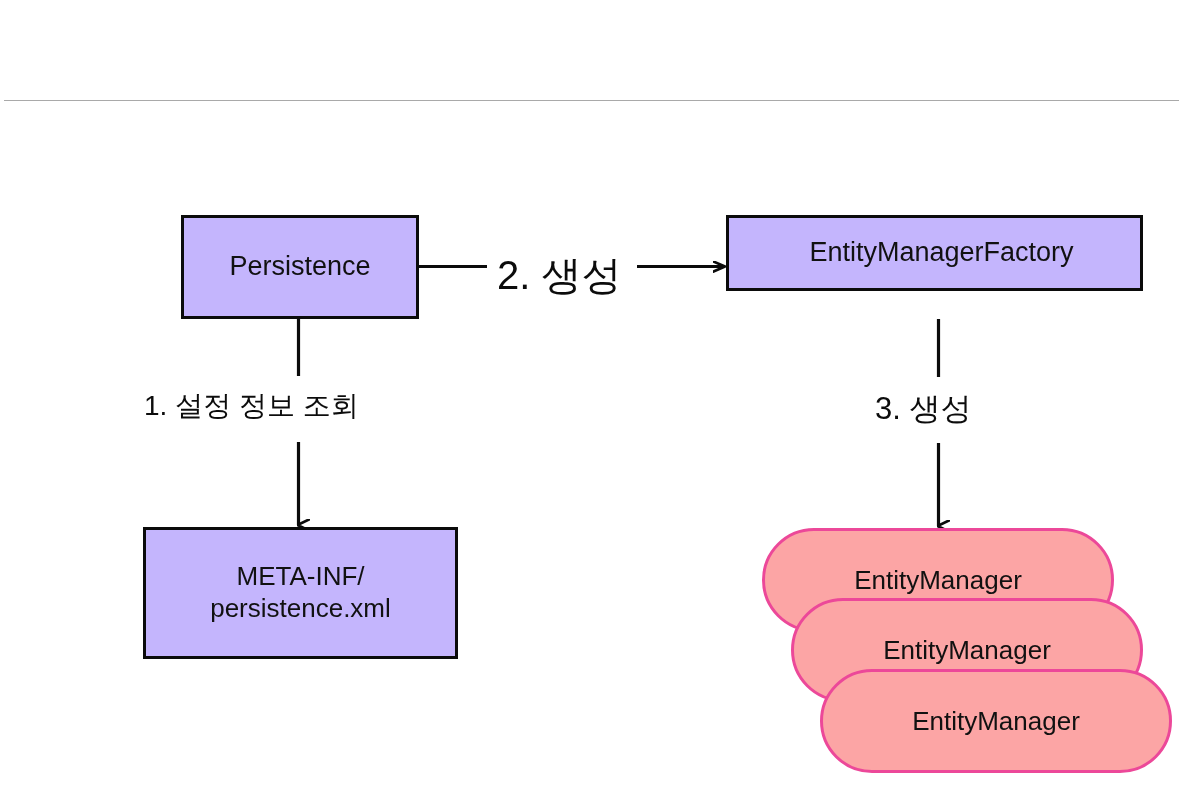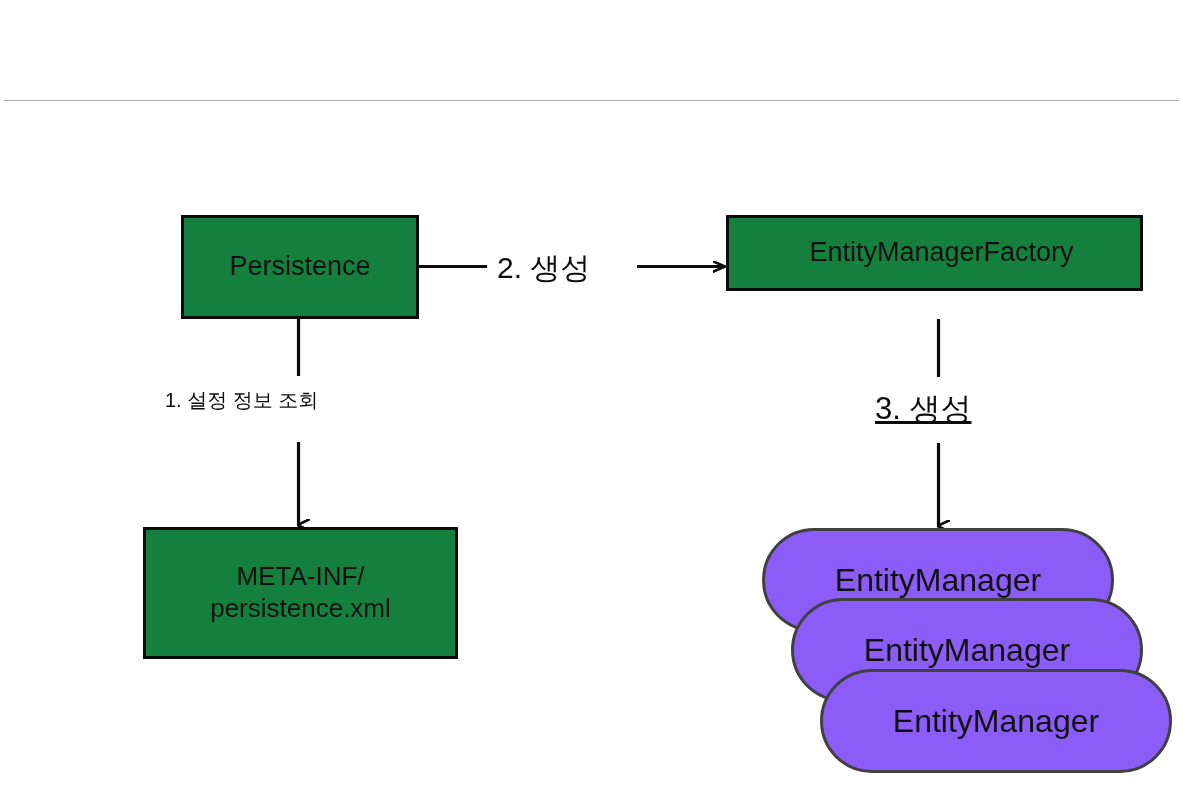--- a/index.html
+++ b/index.html
@@ -47,21 +47,21 @@
     top: 0;
     width: 1183px;
     height: 786px;
   }
 
   
   .node-rect {
     position: absolute;
     box-sizing: border-box;
     border: 3px solid #0b0b0b;
-    background: #15803d;
+    background: #c4b5fd;
     display: flex;
     align-items: center;
     justify-content: center;
     text-align: center;
     font-size: 27px;
     line-height: 1.18;
     color: #111111;
     white-space: pre-line;
     z-index: 3;
   }
@@ -84,28 +84,28 @@
     width: 315px;
     height: 132px;
     font-size: 26px;
     line-height: 1.22;
   }
 
   
   .node-pill {
     position: absolute;
     box-sizing: border-box;
-    border: 3px solid #404040;
+    border: 3px solid #ec4899;
     border-radius: 56px;
-    background: #8b5cf6;
+    background: #fca5a5;
     display: flex;
     align-items: center;
     justify-content: center;
     text-align: center;
-    font-size: 32px;
+    font-size: 26px;
     color: #111111;
   }
   #node-em-1 {
     left: 762px;
     top: 528px;
     width: 352px;
     height: 104px;
     z-index: 3;
   }
   #node-em-2 {
@@ -119,39 +119,38 @@
     left: 820px;
     top: 669px;
     width: 352px;
     height: 104px;
     z-index: 5;
   }
 
   
   .edge-label {
     position: absolute;
-    font-size: 30px;
+    font-size: 40px;
     color: #0c0c0c;
     white-space: nowrap;
     z-index: 3;
   }
   #label-step-2 {
     left: 497px;
     top: 248px;
   }
   #label-step-1 {
-    left: 165px;
+    left: 144px;
     top: 387px;
-    font-size: 20px;
+    font-size: 28px;
   }
   #label-step-3 {
     left: 875px;
     top: 388px;
     font-size: 31px;
-    text-decoration: underline;
   }
 
   
   #connectors {
     position: absolute;
     left: 0;
     top: 0;
     width: 1183px;
     height: 786px;
     z-index: 2;

